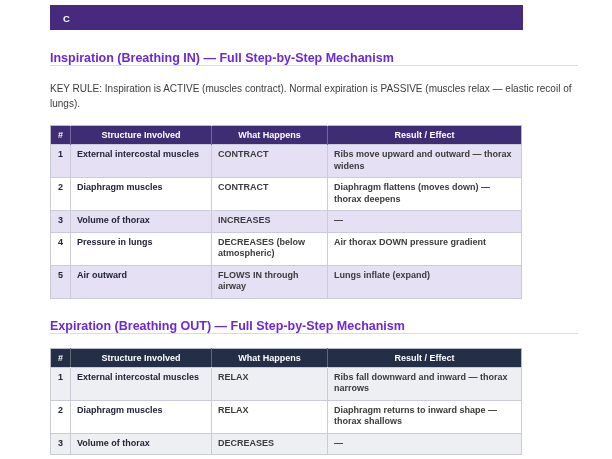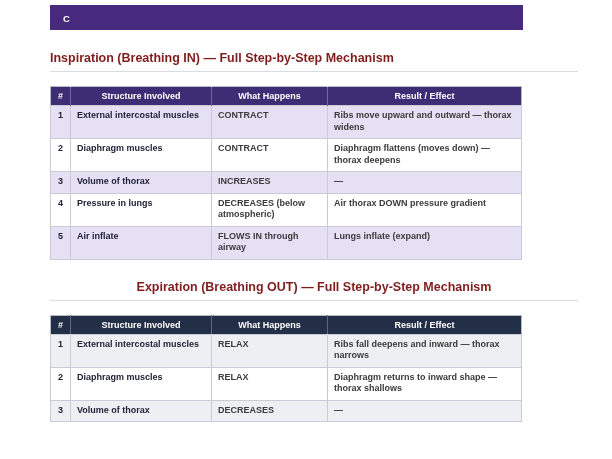--- a/index.html
+++ b/index.html
@@ -19,25 +19,24 @@
     display: flex; align-items: center;
     padding-left: 13px;
     font-weight: bold; font-size: 12.5px;
   }
   .banner .prefix { font-size: 9.5px; margin-right: 7px; position: relative; top: 1px; }
 
   .section-heading {
     width: 528px;
     margin-top: 21px;
     font-size: 12.5px; font-weight: bold;
-    color: #7f1d1d;
-    padding-bottom: 6px;
+    color: #6d28d9;
     border-bottom: 1px solid #d9dce2;
   }
-  .section-heading.second { margin-top: 20px; text-align: center; }
+  .section-heading.second { margin-top: 20px; }
 
   .key-rule {
     width: 528px;
     margin-top: 15px;
     font-size: 10px; line-height: 15px;
     color: #3b3b3b;
   }
 
   table.mech {
     margin-top: 14px;
@@ -82,20 +81,21 @@
 <body>
 
 <div class="page">
 
   <div class="banner" style="background: rgb(71, 42, 125);">
     <span class="prefix">C</span>
   </div>
 
   <div class="section-heading">Inspiration (Breathing IN) — Full Step-by-Step Mechanism</div>
 
+  <div class="key-rule">KEY RULE: Inspiration is ACTIVE (muscles contract). Normal expiration is PASSIVE (muscles relax — elastic recoil of lungs).</div>
 
   <table class="mech" style="--head-bg: #3e2d74; --stripe: #e6e0f5;">
     <colgroup>
         <col class="c-num">
         <col class="c-structure">
         <col class="c-what">
         <col class="c-result">
       </colgroup>
     <thead>
         <tr>
@@ -125,21 +125,21 @@
           <td class="result">—</td>
         </tr>
         <tr>
           <td class="num">4</td>
           <td class="structure">Pressure in lungs</td>
           <td class="what">DECREASES (below atmospheric)</td>
           <td class="result">Air thorax DOWN pressure gradient</td>
         </tr>
         <tr>
           <td class="num">5</td>
-          <td class="structure">Air inflate</td>
+          <td class="structure">Air outward</td>
           <td class="what">FLOWS IN through airway</td>
           <td class="result">Lungs inflate (expand)</td>
         </tr>
       </tbody>
   </table>
 
   <div class="section-heading second">Expiration (Breathing OUT) — Full Step-by-Step Mechanism</div>
 
   <table class="mech" style="--head-bg: #232e47; --stripe: #edeff2;">
     <colgroup>
@@ -154,21 +154,21 @@
           <th>Structure Involved</th>
           <th>What Happens</th>
           <th>Result / Effect</th>
         </tr>
       </thead>
     <tbody>
         <tr>
           <td class="num">1</td>
           <td class="structure">External intercostal muscles</td>
           <td class="what">RELAX</td>
-          <td class="result">Ribs fall deepens and inward — thorax narrows</td>
+          <td class="result">Ribs fall downward and inward — thorax narrows</td>
         </tr>
         <tr>
           <td class="num">2</td>
           <td class="structure">Diaphragm muscles</td>
           <td class="what">RELAX</td>
           <td class="result">Diaphragm returns to inward shape — thorax shallows</td>
         </tr>
         <tr>
           <td class="num">3</td>
           <td class="structure">Volume of thorax</td>

